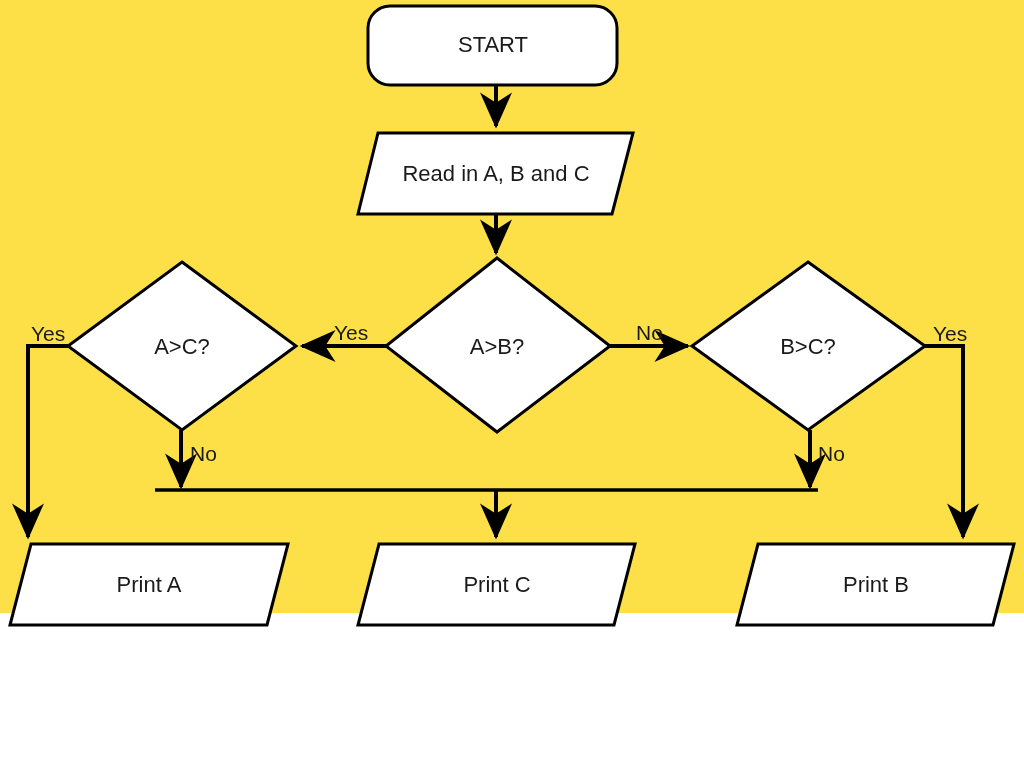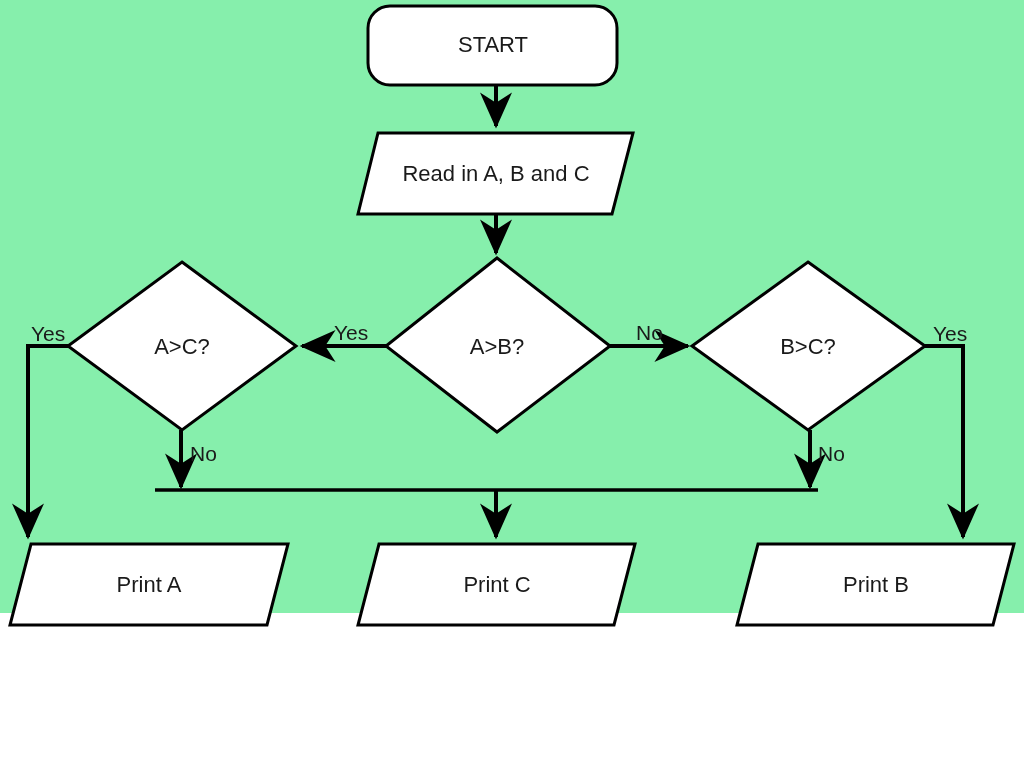--- a/index.html
+++ b/index.html
@@ -10,21 +10,21 @@
   body {
     width: 1024px;
     height: 768px;
     overflow: hidden;
     font-family: "Liberation Sans", sans-serif;
   }
   #flowchart-root {
     position: relative;
     width: 1024px;
     height: 613px;
-    background: #86efac;
+    background: #fde047;
   }
   svg.chart-canvas {
     position: absolute;
     top: 0;
     left: 0;
     width: 1024px;
     height: 768px;
     display: block;
   }
   .node-shape {

